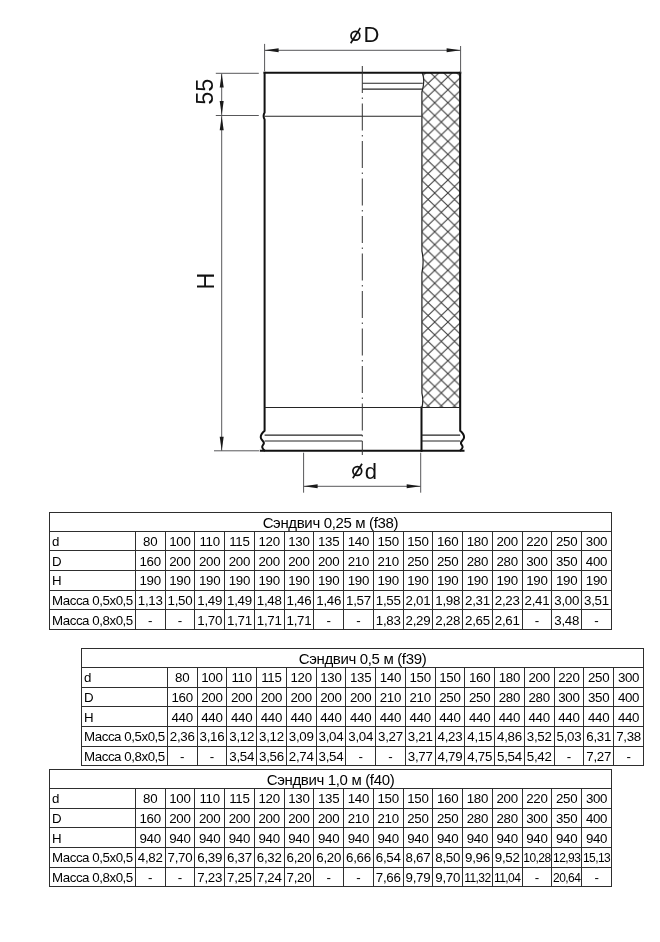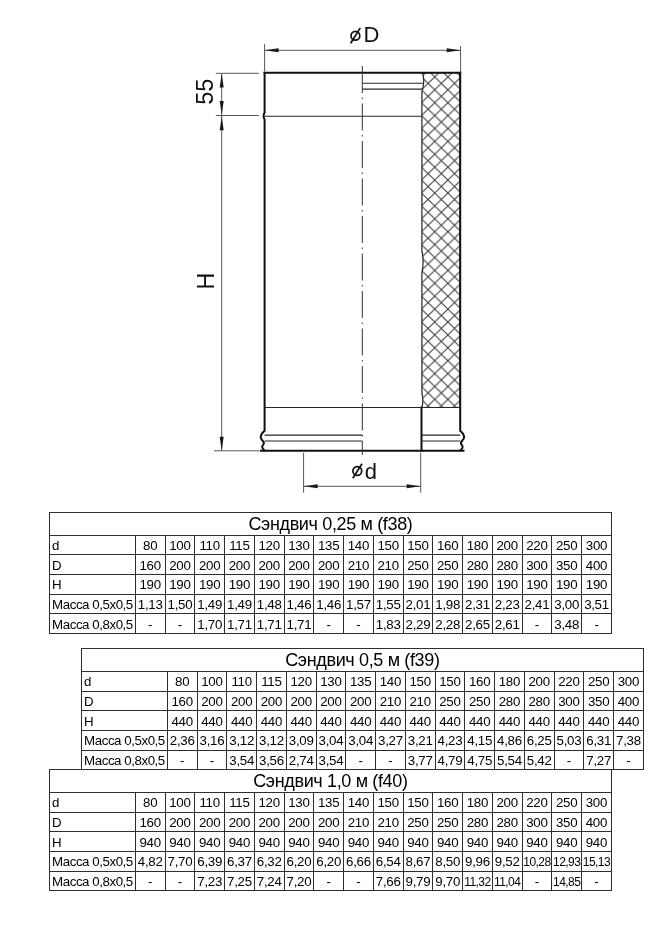--- a/index.html
+++ b/index.html
@@ -4,21 +4,21 @@
 <style>
   html,body{margin:0;padding:0;background:#fff;}
   body{width:660px;height:942px;position:relative;font-family:"Liberation Sans",sans-serif;overflow:hidden;}
   #draw{position:absolute;left:0;top:0;}
   table{position:absolute;left:49px;border-collapse:collapse;table-layout:fixed;width:562px;}
   td{border:1px solid #2e2e2e;font-family:"Liberation Sans",sans-serif;font-size:13.3px;color:#000;
      text-align:center;padding:1px 0 0 0;letter-spacing:-0.3px;white-space:nowrap;overflow:hidden;}
   td.lab{text-align:left;padding-left:2px;letter-spacing:-0.45px;}
   tr{height:19.7px;}
   tr.hd{height:18.5px;}
-  tr.hd td{font-size:18px;letter-spacing:-0.35px;}
+  tr.hd td{font-size:15px;letter-spacing:-0.35px;}
   td.sq{font-size:12px;letter-spacing:-0.55px;}
   #t1{top:511.5px;} #t2{top:648px;margin-left:32px;} #t3{top:769px;}
 </style>
 </head>
 <body>
 <svg id="draw" width="660" height="510" viewBox="0 0 660 510">
 <defs>
   <pattern id="ht" width="13.2" height="12.9" patternUnits="userSpaceOnUse" patternTransform="translate(421.5,89.8)">
     <path d="M-1,-1 L14.2,13.9 M-1,13.9 L14.2,-1" stroke="#3c3c3c" stroke-width="1" fill="none"></path>
   </pattern>
@@ -263,21 +263,21 @@
         <td>3,12</td>
         <td>3,12</td>
         <td>3,09</td>
         <td>3,04</td>
         <td>3,04</td>
         <td>3,27</td>
         <td>3,21</td>
         <td>4,23</td>
         <td>4,15</td>
         <td>4,86</td>
-        <td>6,25</td>
+        <td>3,52</td>
         <td>5,03</td>
         <td>6,31</td>
         <td>7,38</td>
       </tr>
 <tr>
         <td class="lab">Масса 0,8х0,5</td>
         <td>-</td>
         <td>-</td>
         <td>3,54</td>
         <td>3,56</td>
@@ -391,17 +391,17 @@
         <td>7,24</td>
         <td>7,20</td>
         <td>-</td>
         <td>-</td>
         <td>7,66</td>
         <td>9,79</td>
         <td>9,70</td>
         <td class="sq">11,32</td>
         <td class="sq">11,04</td>
         <td>-</td>
-        <td class="sq">14,85</td>
+        <td class="sq">20,64</td>
         <td>-</td>
       </tr>
 </tbody>
   </table>
 
 </body></html>

